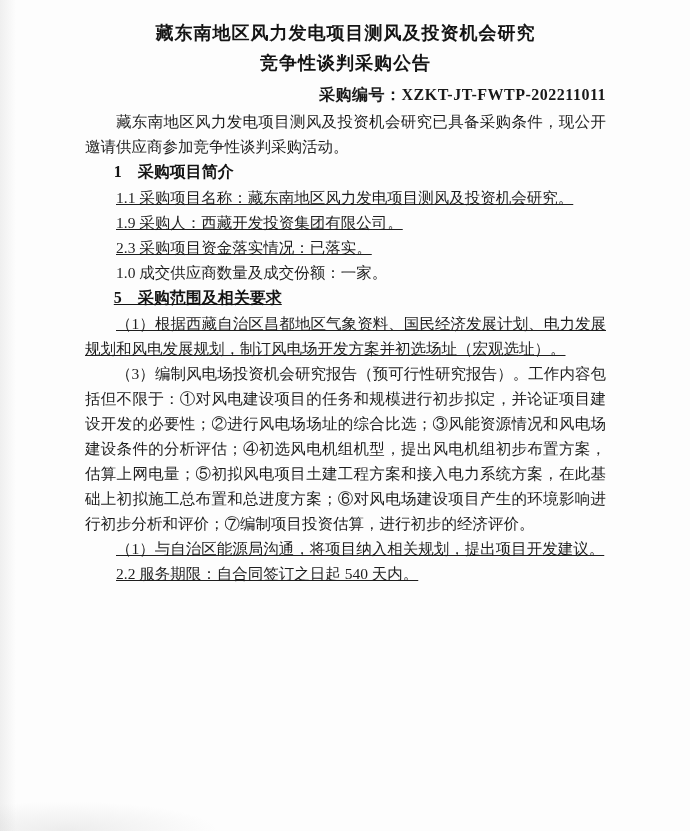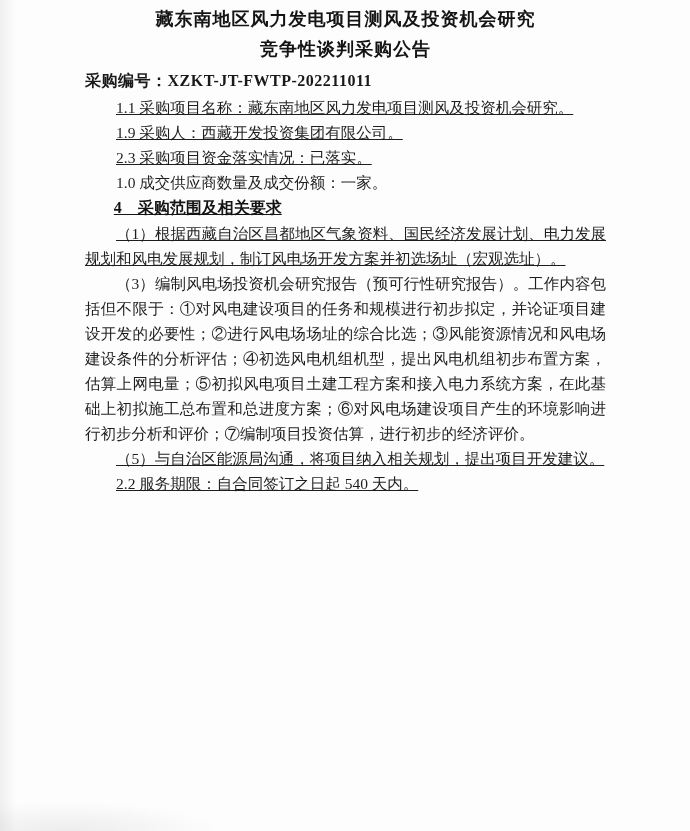--- a/index.html
+++ b/index.html
@@ -8,21 +8,21 @@
     background: #ffffff;
     font-family: "Liberation Serif", "DejaVu Serif", serif;
     color: #1c1c1c;
     overflow: hidden;
   }
   .page {
     position: relative;
     width: 690px; height: 831px;
     box-sizing: border-box;
     background: #fdfdfd;
-    padding: 4px 84px 0 85px;
+    padding: 18px 84px 0 85px;
   }
   .scan-edge-left {
     position: absolute; left: 0; top: 0; bottom: 0; width: 16px;
     background: linear-gradient(to right, #efefef, rgba(255,255,255,0));
     pointer-events: none;
   }
   .scan-smudge-bottom {
     position: absolute; left: 0; bottom: 0; width: 220px; height: 30px;
     background: radial-gradient(ellipse at 30% 100%, rgba(160,160,160,0.18), rgba(255,255,255,0) 70%);
     pointer-events: none;
@@ -30,21 +30,21 @@
   .title {
     margin: 0;
     text-align: center;
     font-size: 18px;
     font-weight: bold;
     line-height: 30px;
     letter-spacing: 1px;
     color: #141414;
   }
   .proc-no {
-    text-align: left;
+    text-align: right;
     font-weight: bold;
     font-size: 16px;
     line-height: 28px;
     margin-top: 3px;
     letter-spacing: 0.5px;
     color: #191919;
   }
   p.body {
     margin: 0;
     font-size: 15.5px;
@@ -69,28 +69,30 @@
 <body>
 
 <div class="page">
   <div class="scan-edge-left"></div>
 
   <h1 class="title">藏东南地区风力发电项目测风及投资机会研究</h1>
   <h1 class="title">竞争性谈判采购公告</h1>
 
   <div class="proc-no">采购编号：XZKT-JT-FWTP-202211011</div>
 
+  <p class="body mt3">藏东南地区风力发电项目测风及投资机会研究已具备采购条件，现公开邀请供应商参加竞争性谈判采购活动。</p>
 
+  <h2 class="sec-heading">1　采购项目简介</h2>
 
   <p class="body mt2">1.1 采购项目名称：藏东南地区风力发电项目测风及投资机会研究。</p>
   <p class="body mt2">1.9 采购人：西藏开发投资集团有限公司。</p>
   <p class="body mt2">2.3 采购项目资金落实情况：已落实。</p>
   <p class="body mt3">1.0 成交供应商数量及成交份额：一家。</p>
 
-  <h2 class="sec-heading mt2">4　采购范围及相关要求</h2>
+  <h2 class="sec-heading mt2">5　采购范围及相关要求</h2>
 
   <p class="body mt2">（1）根据西藏自治区昌都地区气象资料、国民经济发展计划、电力发展规划和风电发展规划，制订风电场开发方案并初选场址（宏观选址）。</p>
   <p class="body mt3">（3）编制风电场投资机会研究报告（预可行性研究报告）。工作内容包括但不限于：①对风电建设项目的任务和规模进行初步拟定，并论证项目建设开发的必要性；②进行风电场场址的综合比选；③风能资源情况和风电场建设条件的分析评估；④初选风电机组机型，提出风电机组初步布置方案，估算上网电量；⑤初拟风电项目土建工程方案和接入电力系统方案，在此基础上初拟施工总布置和总进度方案；⑥对风电场建设项目产生的环境影响进行初步分析和评价；⑦编制项目投资估算，进行初步的经济评价。</p>
-  <p class="body mt2">（5）与自治区能源局沟通，将项目纳入相关规划，提出项目开发建议。</p>
+  <p class="body mt2">（1）与自治区能源局沟通，将项目纳入相关规划，提出项目开发建议。</p>
   <p class="body mt2">2.2 服务期限：自合同签订之日起 540 天内。</p>
 
   <div class="scan-smudge-bottom"></div>
 </div>
 
 </body></html>

